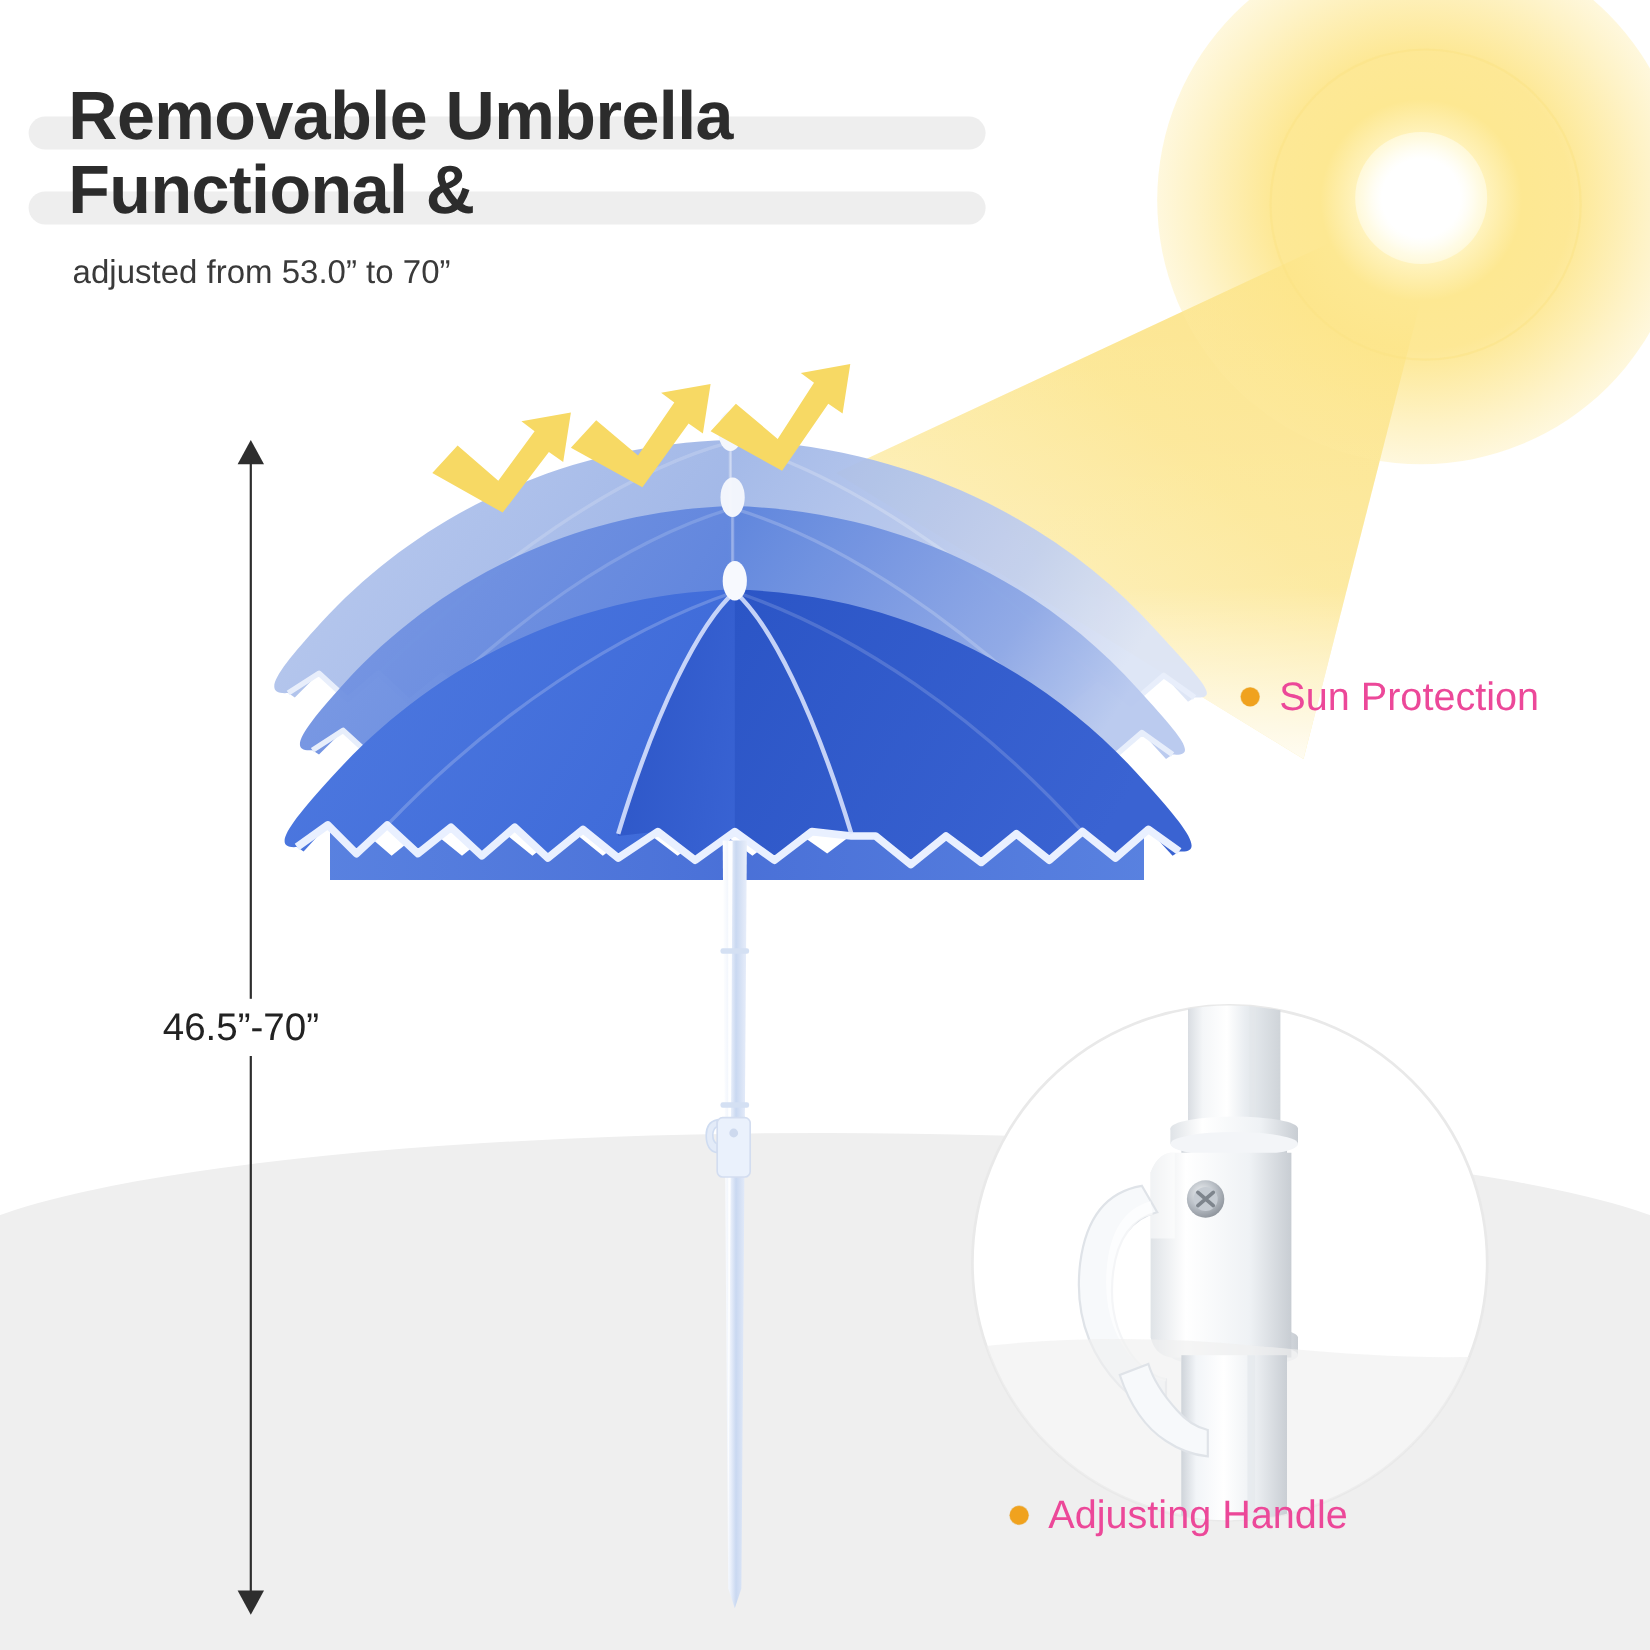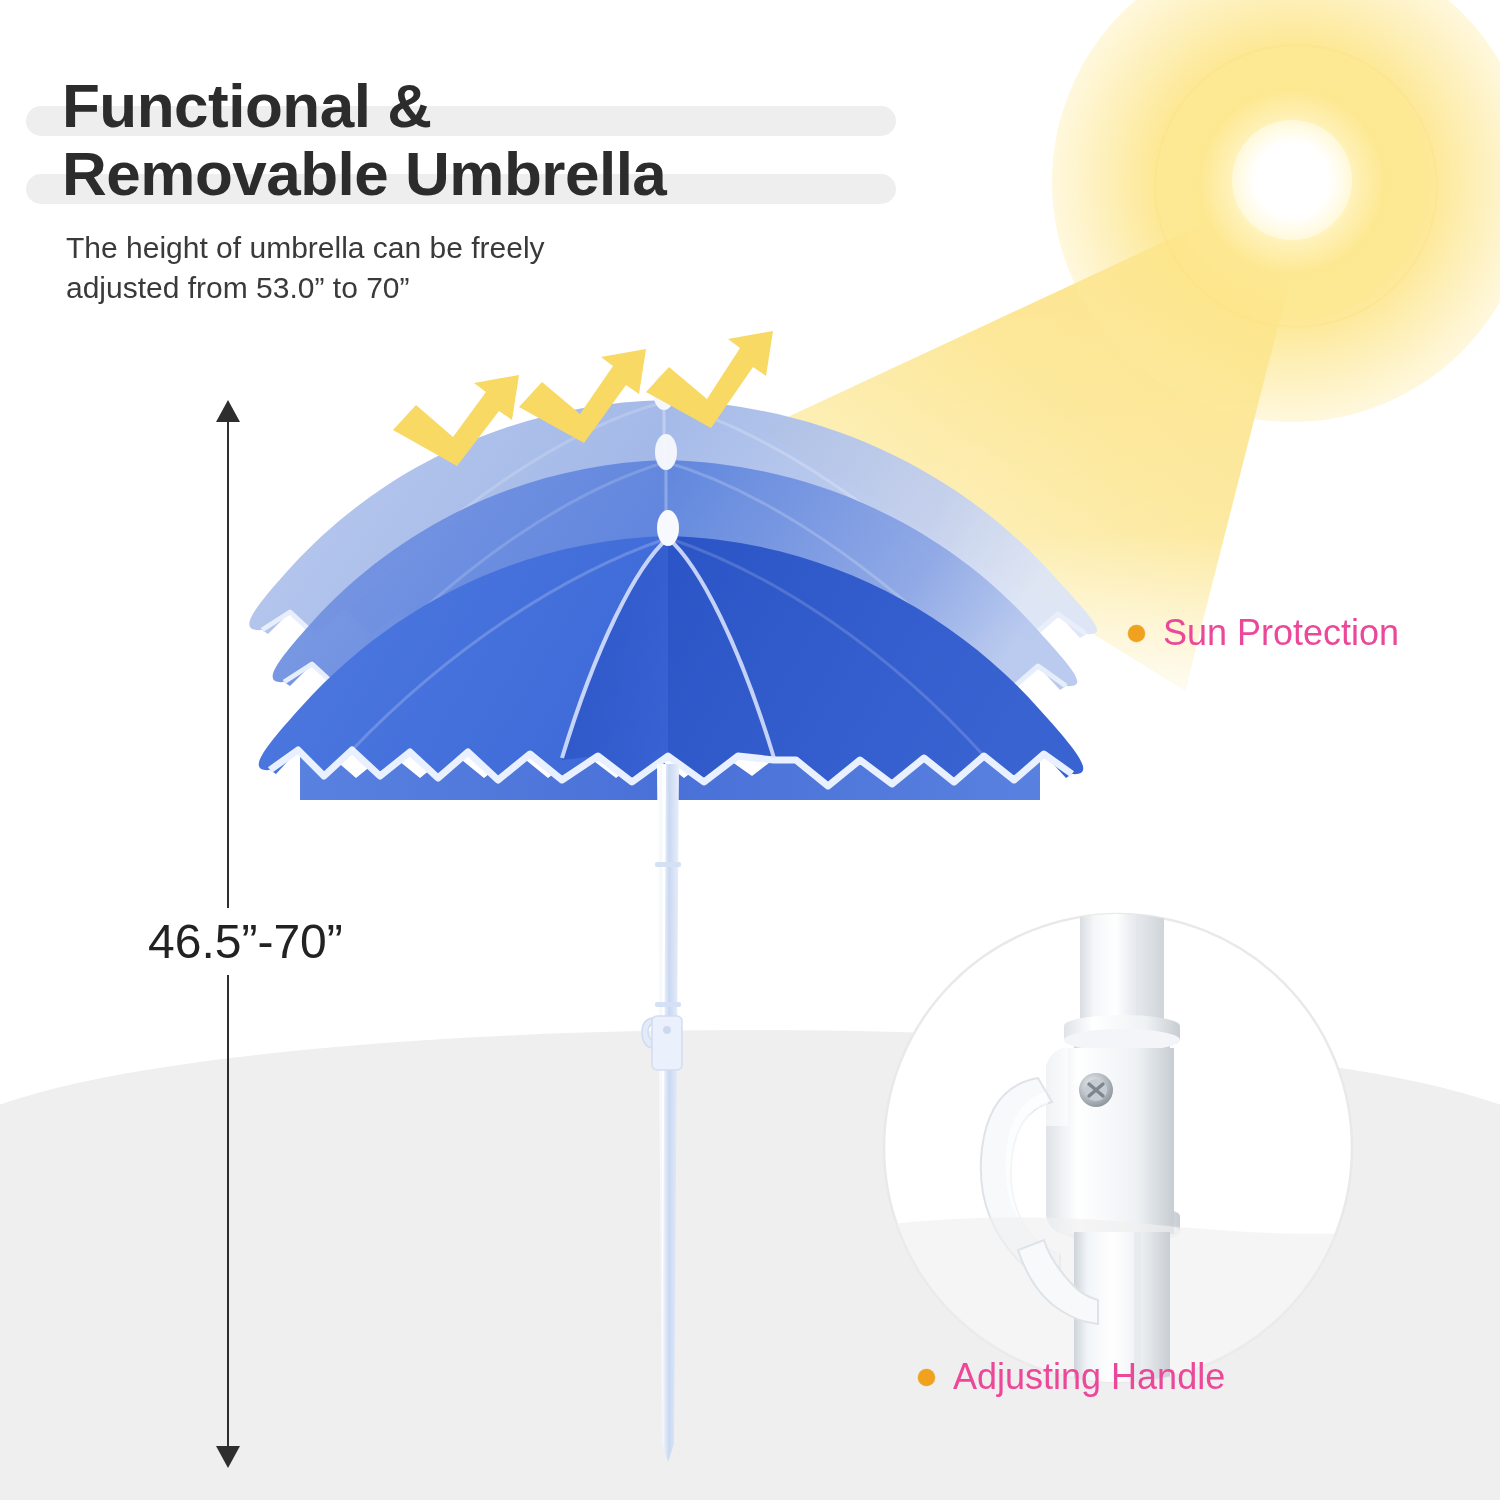--- a/index.html
+++ b/index.html
@@ -41,21 +41,21 @@
   .beam{position:absolute;left:0;top:0;width:1500px;height:1500px;}
 
   
   .dim-line{position:absolute;left:227px;top:418px;width:2px;height:1040px;background:#2e2e2e;}
   .dim-arrow-top{position:absolute;left:216px;top:400px;width:0;height:0;
                  border-left:12px solid transparent;border-right:12px solid transparent;
                  border-bottom:22px solid #2e2e2e;}
   .dim-arrow-bot{position:absolute;left:216px;top:1446px;width:0;height:0;
                  border-left:12px solid transparent;border-right:12px solid transparent;
                  border-top:22px solid #2e2e2e;}
-  .dim-label{position:absolute;left:138px;top:908px;font-size:48px;color:#222;
+  .dim-label{position:absolute;left:138px;top:908px;font-size:35px;color:#222;
              background:#ffffff;padding:6px 10px;white-space:nowrap;font-weight:400;}
 
   
   .umbrella{position:absolute;left:0;top:0;width:1500px;height:1500px;}
 
   
   .callout{position:absolute;display:flex;align-items:center;gap:18px;white-space:nowrap;}
   .callout .dot{width:17px;height:17px;border-radius:50%;background:#f0a21e;flex:0 0 auto;
                 box-shadow:0 0 0 0.5px rgba(220,150,20,.4);}
   .callout .lbl{font-size:36px;color:#ec4899;font-weight:400;}
@@ -89,30 +89,29 @@
     <path d="M1318,170 L1185,690 L760,430 Z" fill="url(#beamFade)"></path>
   </svg>
 
   <div class="sun-glow"></div>
   <div class="sun-ring"></div>
   <div class="sun-core"></div>
 
   <div class="title-block">
     <span class="title-line">
       <span class="hl"></span>
-      <span class="txt">Functional &amp;</span>
+      <span class="txt">Removable Umbrella</span>
     </span>
     <span class="title-line">
       <span class="hl"></span>
-      <span class="txt">Removable Umbrella</span>
+      <span class="txt">Functional &amp;</span>
     </span>
   </div>
 
   <div class="subtitle">
-    <div>The height of umbrella can be freely</div>
     <div>adjusted from 53.0” to 70”</div>
   </div>
 
   <svg class="umbrella" viewBox="0 0 1500 1500">
     <defs>
 
       <linearGradient id="gTopL" x1="0" y1="0" x2="1" y2="0.4">
         <stop offset="0%" stop-color="#b7c8ee"></stop>
         <stop offset="100%" stop-color="#9db4e6"></stop>
       </linearGradient>

